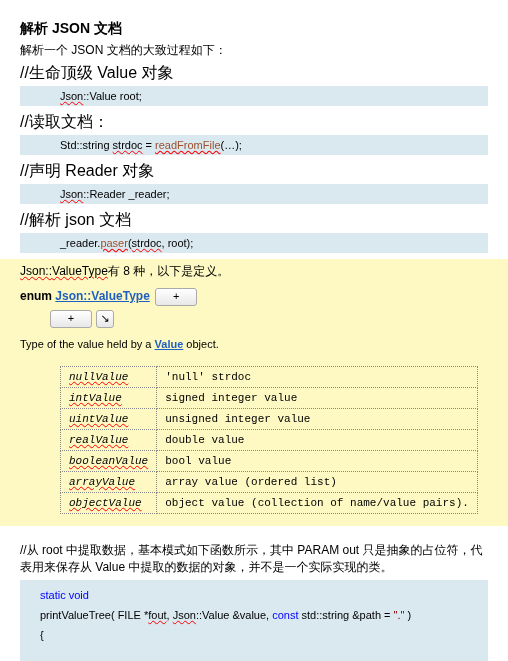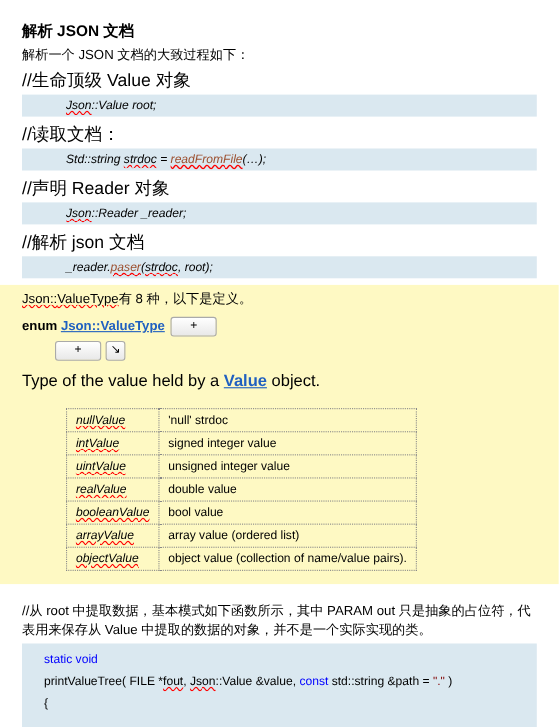--- a/index.html
+++ b/index.html
@@ -1,31 +1,31 @@
 <!DOCTYPE html>
 <html><head>
 <meta charset="utf-8">
 <style>
   body { margin: 0; padding: 20px; font-family: Arial, "Microsoft YaHei", sans-serif; font-size: 12px; color: #000; width: 508px; box-sizing: border-box; background:#fff; }
   .h-title { font-size: 14px; font-weight: bold; margin-bottom: 4px; }
   .para { margin: 2px 0; font-size: 12px; }
   .comment { margin: 4px 0 0 0; font-size: 16px; }
-  .codeblock { background: #dae8f0; padding: 4px 0 4px 40px; font-family: Verdana, sans-serif; font-size: 11px; margin: 2px 0 6px 0; font-style: italic; }
+  .codeblock { background: #dae8f0; padding: 4px 0 4px 40px; font-family: Verdana, sans-serif; font-size: 11px; margin: 2px 0 6px 0; }
   .codeblock2 { background: #dae8f0; padding: 6px 0 6px 20px; font-family: Verdana, sans-serif; font-size: 11px; margin: 4px 0; line-height: 1.8; white-space: pre; }
   .wavy { text-decoration: underline wavy red; text-decoration-thickness: 1px; }
   .fn-call { color: #9c4f2e; text-decoration: underline wavy red;}
   .doclink { color: #2060c0; text-decoration: underline; font-weight: bold; }
   .wideblock { background: #fef9c3; margin: 0 -20px; padding: 2px 20px; font-size: 12px; }
   .enumline { padding: 4px 0; }
   .btn { display:inline-block; border:1px solid #aaa; background:linear-gradient(#fff,#e8e8e8); border-radius:3px; width:40px; height:16px; text-align:center; line-height:14px; font-size:11px; vertical-align: middle; margin: 2px;}
   .btn.small{ width:16px;}
-  .typeof { font-size:15px; padding:4px 0;}
+  .typeof { font-size:11px; padding:4px 0;}
   .enumhdr { font-weight:bold; font-size:12px; padding:6px 0;}
   table.enum { border-collapse: collapse; margin-left: 40px; margin-top:4px;}
-  table.enum td { border: 1px dotted #888; padding: 4px 8px; font-size: 11px; text-align:left; font-family: Liberation Sans, sans-serif;}
+  table.enum td { border: 1px dotted #888; padding: 4px 8px; font-size: 11px; text-align:left; font-family: Liberation Mono, monospace;}
   table.enum td:first-child { font-style: italic; }
   .keyword { color: #0000ff; }
   .string { color: #800000; }
 </style>
 </head>
 <body>
 
 <div class="h-title">解析 JSON 文档</div>
 <div class="para">解析一个 JSON 文档的大致过程如下：</div>
 

